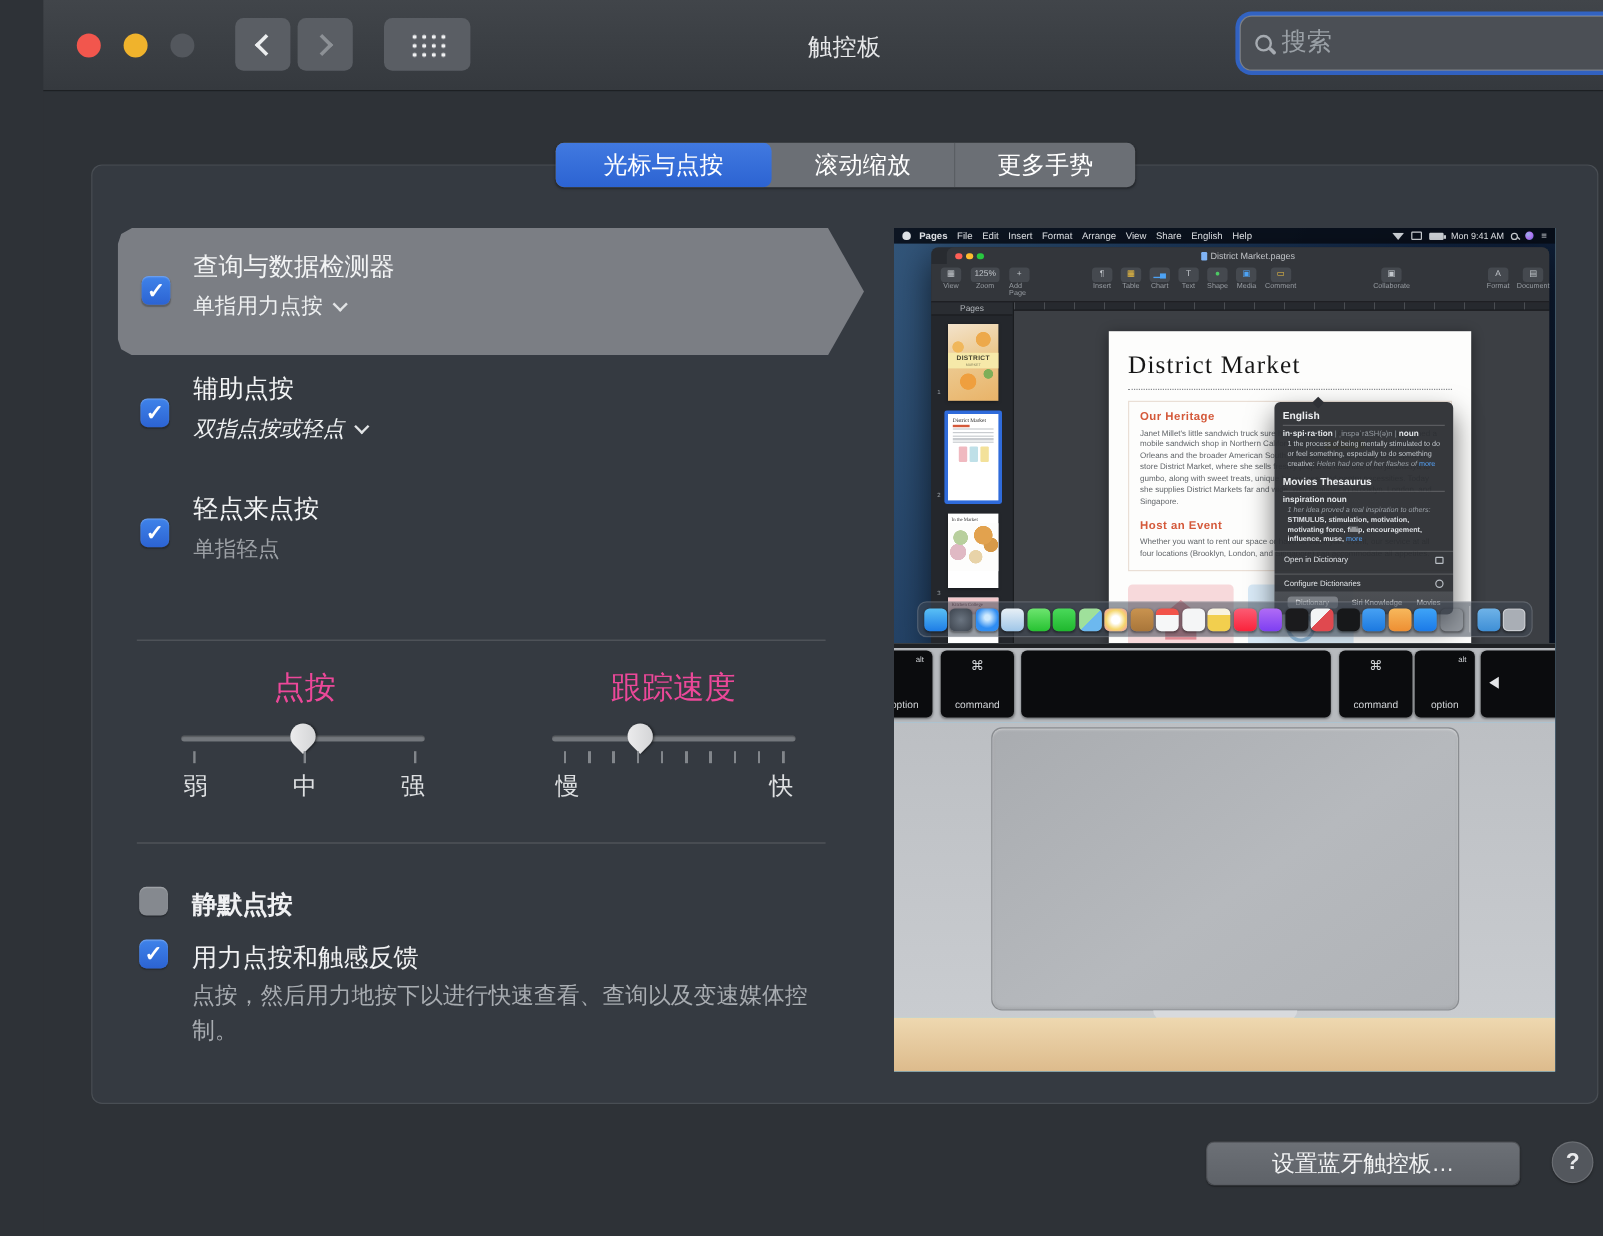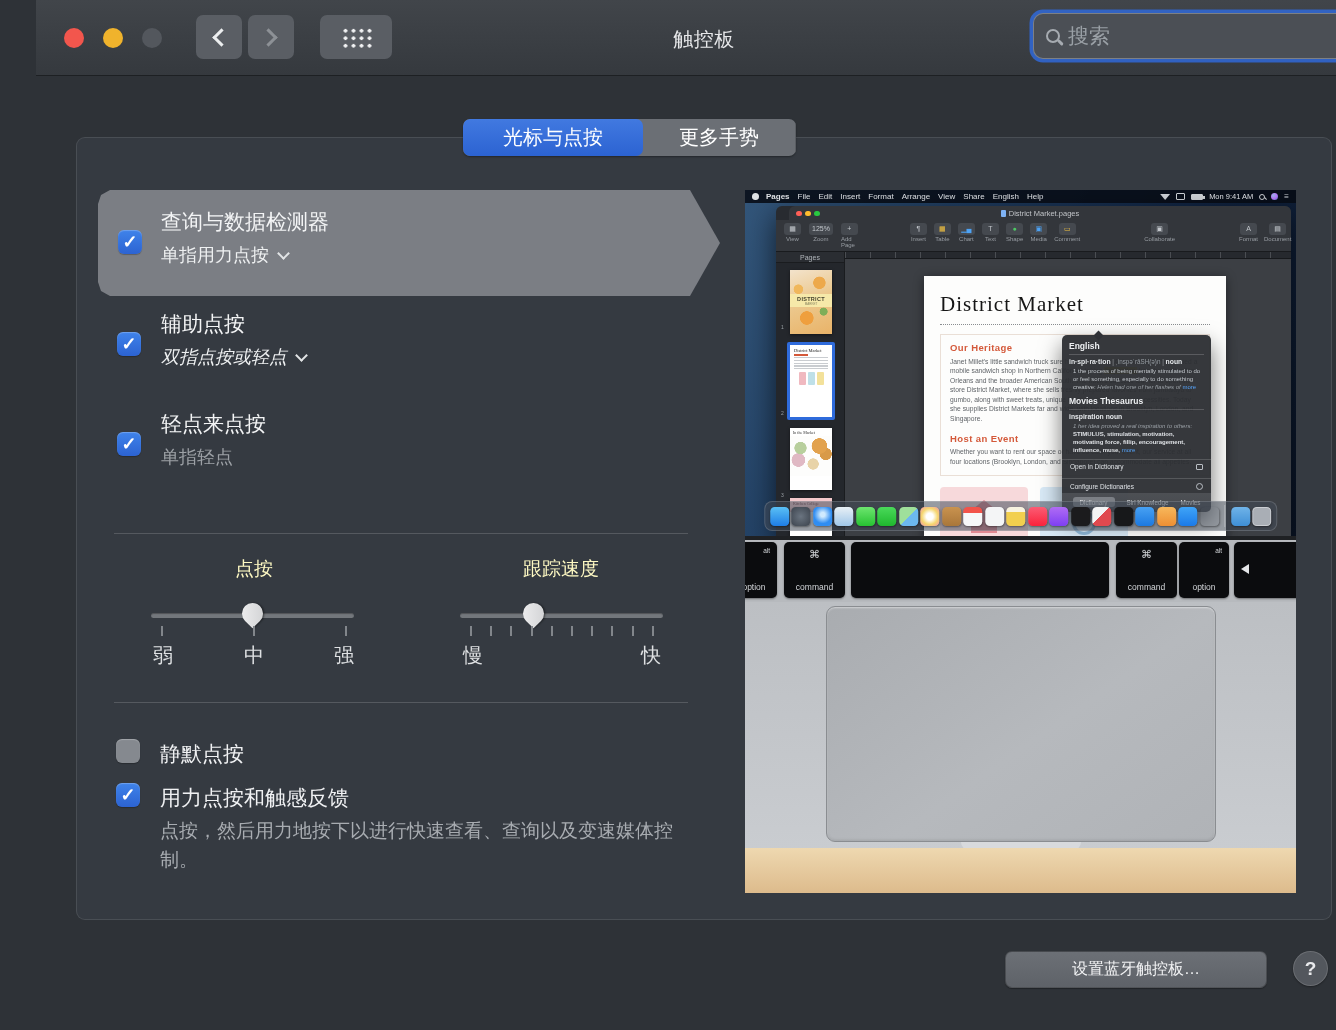--- a/index.html
+++ b/index.html
@@ -64,41 +64,41 @@
   .cbx.on .mark { display:block; }
   .gtitle { position:absolute; font-size:21px; color:#f3f4f5; }
   .gsub { position:absolute; font-size:18px; color:#eef0f1; display:flex; align-items:center; }
   .gsub.dim { color:#9da1a6; }
   .chev { display:inline-block; width:9px; height:9px; border-right:2.5px solid #e2e4e6;
     border-bottom:2.5px solid #e2e4e6; transform:rotate(45deg); margin-left:10px; margin-top:-4px; }
 
   .divider { position:absolute; left:78px; width:574px; height:1px; background:rgba(255,255,255,.16); }
 
   
-  .slabel { position:absolute; font-size:19px; color:#fef9c3; text-align:center; width:220px; }
+  .slabel { position:absolute; font-size:26px; color:#ec4899; text-align:center; width:220px; }
   .track { position:absolute; width:203px; height:5px; border-radius:3px; background:#73777c;
     box-shadow:inset 0 1px 1px rgba(0,0,0,.3); }
   .knob { position:absolute; top:-10px; width:21px; height:21px; margin-left:-10.5px;
     background:linear-gradient(135deg,#f0f0f1,#cfd0d2); border-radius:50% 50% 50% 0;
     transform:rotate(-45deg); box-shadow:1px 1px 2px rgba(0,0,0,.45); }
   .ticks3 { position:absolute; top:13px; left:0; width:100%; height:10px; }
   .ticks3 span { position:absolute; top:0; width:2px; height:10px; background:#82868b; transform:translateX(-50%); }
   .ticks10 { position:absolute; top:13px; left:10px; width:184px; height:10px;
     background:repeating-linear-gradient(to right,#82868b 0 2px,transparent 2px 20.2px); }
   .tickl { position:absolute; font-size:20px; color:#dfe1e3; transform:translateX(-50%); }
 
   
   .optlabel { position:absolute; font-size:21px; color:#f0f1f3; }
   .optdesc { position:absolute; left:124px; top:816px; width:528px; font-size:19px;
     line-height:29px; color:#a8acb1; }
 
   
   .btbtn { position:absolute; left:969px; top:951px; width:262px; height:37px; border-radius:7px;
     background:linear-gradient(#6c7076,#5e626八); background:linear-gradient(#6c7076,#5e6268);
-    border:1px solid rgba(0,0,0,.25); color:#f2f3f4; font-size:16px;
+    border:1px solid rgba(0,0,0,.25); color:#f2f3f4; font-size:19px;
     font-family:"Liberation Sans",sans-serif; box-shadow:0 1px 1px rgba(0,0,0,.3); }
   .helpbtn { position:absolute; left:1257px; top:951px; width:35px; height:35px; border-radius:50%;
     background:#53575d; border:1px solid rgba(255,255,255,.14); color:#e9eaec; font-size:19px;
     font-weight:bold; box-shadow:0 1px 2px rgba(0,0,0,.35); font-family:"Liberation Sans",sans-serif;}
 
   
   .video { position:absolute; left:709px; top:190px; width:551px; height:703px; overflow:hidden;
     background:#7dd3fc; }
   .vscreen { position:absolute; left:0; top:0; width:551px; height:346px; overflow:hidden;
     background:linear-gradient(115deg,#33567a 0%,#1e3b5e 32%,#102340 65%,#0a1425 100%); }
@@ -278,20 +278,21 @@
     <div class="search" data-name="search-field">
       <span class="mag" data-name="search-icon"></span>
       <input data-name="search-input" placeholder="搜索" style="">
     </div>
   </header>
 
   <div class="pane" data-name="content-pane"></div>
 
   <nav class="tabs" data-name="tab-bar">
     <button class="tab sel" data-name="tab-point-and-click">光标与点按</button>
+    <button class="tab" data-name="tab-scroll-and-zoom">滚动缩放</button>
     <button class="tab" data-name="tab-more-gestures">更多手势</button>
   </nav>
 
   <div class="grow hl" style="top:190px;" data-name="gesture-row-lookup">
     <span class="cbx on" style="left:20px;top:40px;" data-name="lookup-checkbox">
         <span class="mark" data-name="checkmark-icon">✓</span>
       </span>
     <div class="gtitle" style="left:63px;top:18px;text-align:right;" data-name="gesture-title">查询与数据检测器</div>
     <div class="gsub" style="left:63px;top:53px;" data-name="gesture-subtitle-dropdown">
       <span>单指用力点按</span>
@@ -339,21 +340,21 @@
   <div class="track" style="left:424px;top:613px;" data-name="tracking-speed-slider">
     <span class="knob" data-name="tracking-slider-knob" style="left: 36%;"></span>
     <div class="ticks10" data-name="slider-ticks"></div>
   </div>
   <span class="tickl" style="left:437px;top:642px;" data-name="tick-label-slow">慢</span>
   <span class="tickl" style="left:615px;top:642px;" data-name="tick-label-fast">快</span>
 
   <div class="divider" style="top:702px;" data-name="divider"></div>
 
   <span class="cbx" style="left:80px;top:739px;position:absolute;" data-name="silent-clicking-checkbox"></span>
-  <div class="optlabel" style="left:124px;top:740px;" data-name="silent-clicking-label">静默点按</div>
+  <div class="optlabel" style="left:124px;top:740px;font-weight:bold;" data-name="silent-clicking-label">静默点按</div>
 
   <span class="cbx on" style="left:80px;top:783px;position:absolute;" data-name="force-click-checkbox">
       <span class="mark" data-name="checkmark-icon">✓</span>
     </span>
   <div class="optlabel" style="left:124px;top:784px;" data-name="force-click-label">用力点按和触感反馈</div>
   <div class="optdesc" data-name="force-click-description">点按，然后用力地按下以进行快速查看、查询以及变速媒体控制。</div>
 
   <button class="btbtn" data-name="set-up-bluetooth-trackpad-button">设置蓝牙触控板…</button>
   <button class="helpbtn" data-name="help-button">?</button>
 

